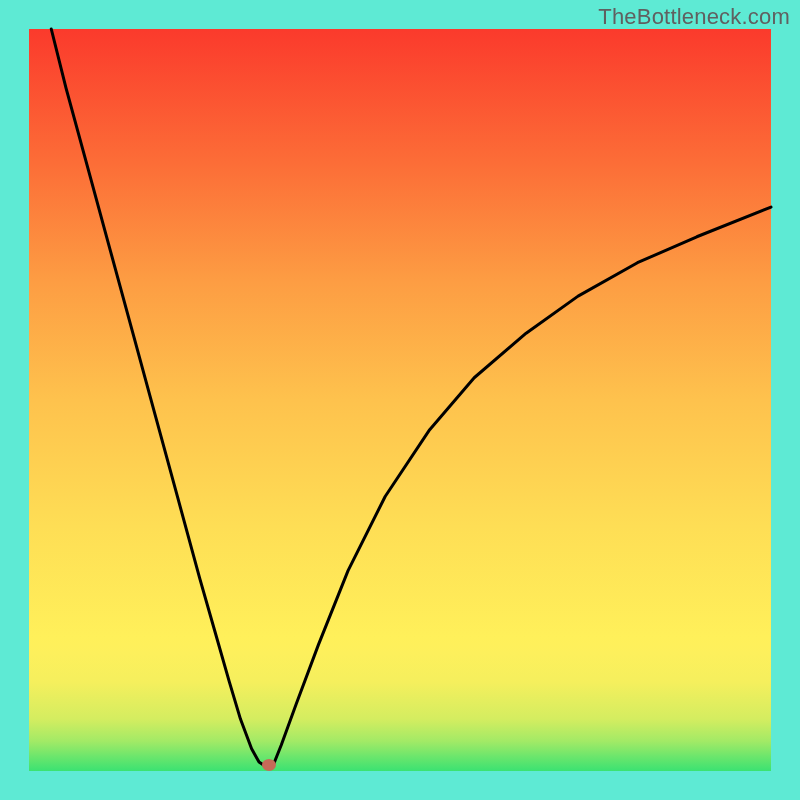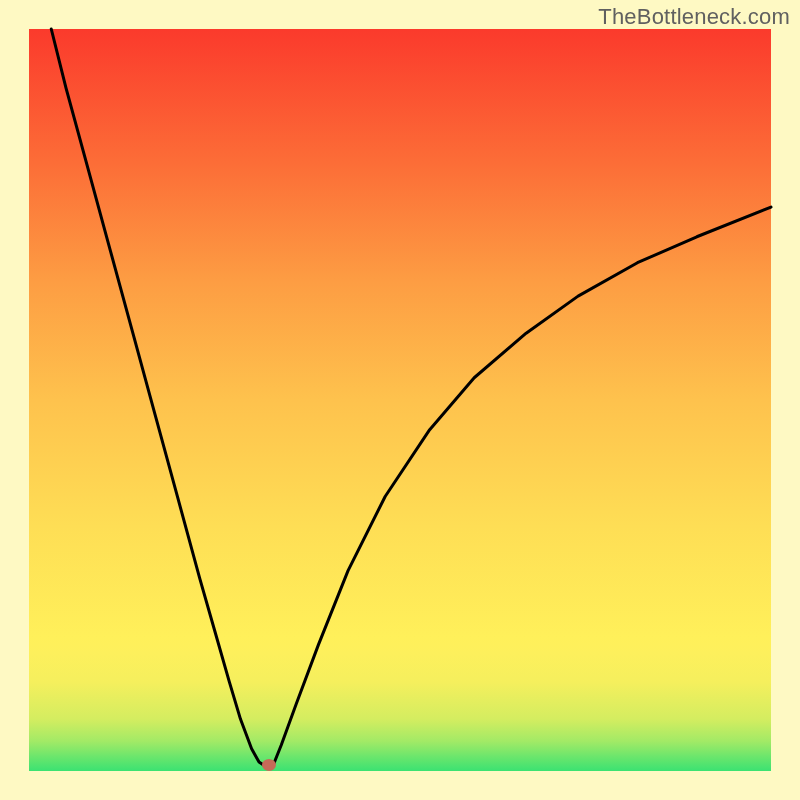--- a/index.html
+++ b/index.html
@@ -8,21 +8,21 @@
     width: 800px;
     height: 800px;
     background: #000;
     font-family: Arial, Helvetica, sans-serif;
     overflow: hidden;
   }
   .frame {
     position: relative;
     width: 800px;
     height: 800px;
-    background: #fef9c3;
+    background: #5eead4;
   }
   .plot {
     position: absolute;
     left: 29px;
     top: 29px;
     width: 742px;
     height: 742px;
     background: linear-gradient(
       to top,
       #3be272 0%,

